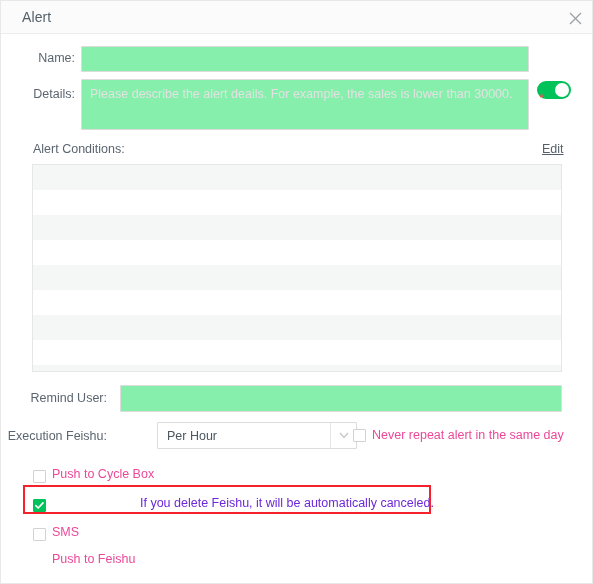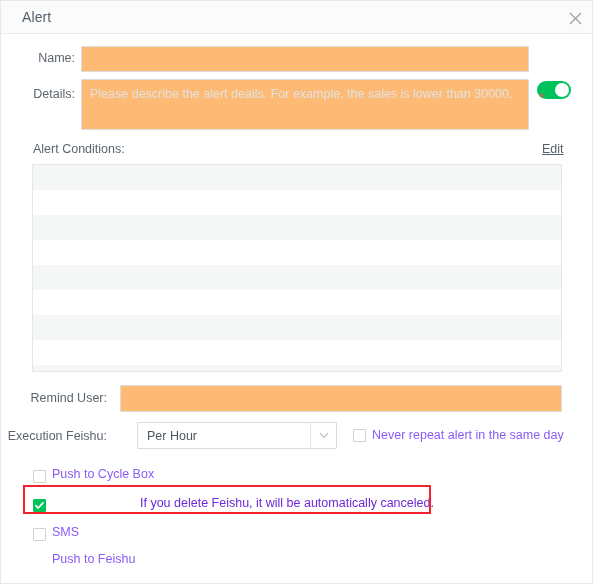--- a/index.html
+++ b/index.html
@@ -63,21 +63,21 @@
     font-size: 12.5px;
     color: #5b656f;
     text-align: right;
     white-space: nowrap;
   }
 
   .txtinput {
     position: absolute;
     box-sizing: border-box;
     border: 1px solid #dcdcdc;
-    background: #fdba74;
+    background: #86efac;
     font-family: "Liberation Sans", sans-serif;
     font-size: 12.5px;
     color: #444;
     padding: 0 8px;
     outline: none;
     border-radius: 1px;
   }
   .txtinput::placeholder { color: #e2e2e2; }
 
   textarea.txtinput {
@@ -135,20 +135,21 @@
   .cond-row.plain { background: #ffffff; }
 
   
   .selectbox {
     position: absolute;
     box-sizing: border-box;
     border: 1px solid #dcdcdc;
     background: #fff;
     cursor: pointer;
     border-radius: 1px;
+    margin-left: 20px;
   }
   .selectbox .sel-value {
     position: absolute;
     left: 9px; top: 6px;
     font-size: 12.5px;
     color: #4c565f;
   }
   .selectbox .sel-arrow {
     position: absolute;
     right: 0; top: 0;
@@ -172,21 +173,21 @@
   }
   .cbox.checked {
     background: #00c25a;
     border-color: #00c25a;
   }
   .cbox.checked svg { display: block; }
 
   .cb-label {
     position: absolute;
     font-size: 12.5px;
-    color: #8b5cf6;
+    color: #ec4899;
     white-space: nowrap;
     cursor: pointer;
   }
   .cb-hint {
     position: absolute;
     font-size: 12.5px;
     color: #6d28d9;
     white-space: nowrap;
   }
 

